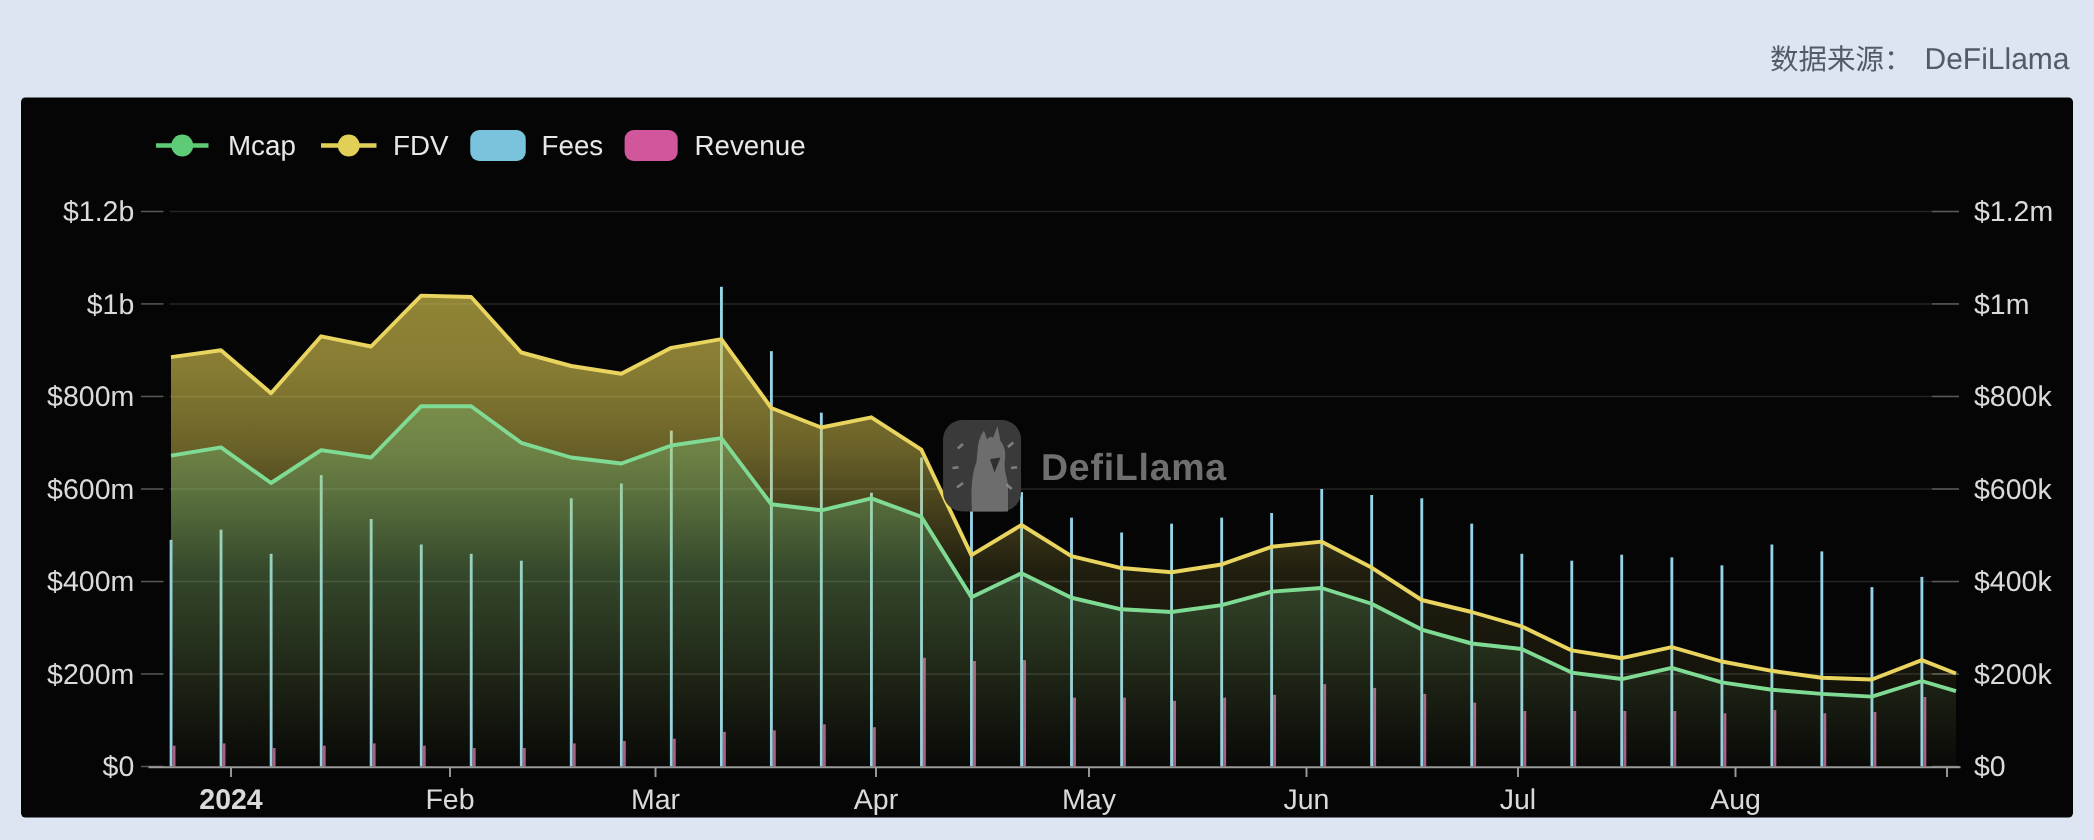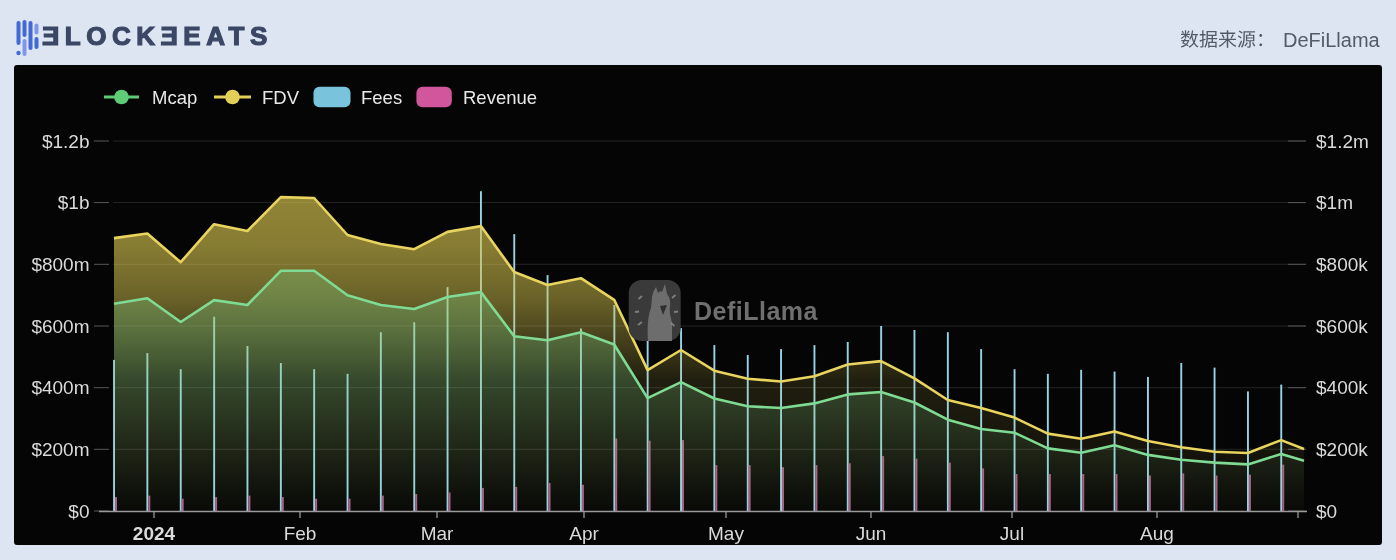--- a/index.html
+++ b/index.html
@@ -6,34 +6,20 @@
 .logo{position:absolute;left:16px;top:20px;display:flex;align-items:flex-start}
 .logotext{font-weight:bold;font-size:26px;letter-spacing:5.5px;-webkit-text-stroke:1.2px #3b4764;color:#3b4764;margin-left:0px;line-height:26px;margin-top:3px}
 .src{position:absolute;left:1283px;top:29px;font-size:20px;color:#525b69}
 .panel{position:absolute;left:14px;top:65px;width:1368px;height:480px;background:#050505;border-radius:3px}
 .axl{font-size:19px;fill:#dadada;font-family:"Liberation Sans",sans-serif}
 .leg{font-size:18.5px;fill:#e8e8e8;font-family:"Liberation Sans",sans-serif}
 .wm{font-size:25px;fill:#6f6f6f;font-weight:bold;font-family:"Liberation Sans",sans-serif;letter-spacing:0.5px}
 </style></head>
 <body>
 <div class="hdr">
-<div class="logo">
-      <svg width="26" height="36" viewBox="0 0 26 36">
-<g fill="#4468d4">
-<rect x="0.5" y="1" width="4" height="24" rx="2"></rect>
-<circle cx="2.5" cy="33" r="2.2"></circle>
-<rect x="6.5" y="0" width="4" height="17" rx="2"></rect>
-<rect x="6.5" y="19" width="4" height="17" rx="2" fill="#7e97ec"></rect>
-<rect x="12.5" y="1" width="4" height="29" rx="2"></rect>
-<rect x="18.5" y="3.5" width="4" height="11" rx="2" fill="#7e97ec"></rect>
-<rect x="18.5" y="17" width="4" height="12" rx="2"></rect>
-</g>
-</svg>
-      <span class="logotext">ƎLOCKƎEATS</span>
-    </div>
 <svg width="100" height="60" viewBox="0 0 100 60" style="position:absolute;left:1180px;top:0">
 <g transform="translate(0,46.2) scale(0.019,-0.019)" fill="#525b69">
         <path transform="translate(0,0)" d="M443 821C425 782 393 723 368 688L417 664C443 697 477 747 506 793ZM88 793C114 751 141 696 150 661L207 686C198 722 171 776 143 815ZM410 260C387 208 355 164 317 126C279 145 240 164 203 180C217 204 233 231 247 260ZM110 153C159 134 214 109 264 83C200 37 123 5 41 -14C54 -28 70 -54 77 -72C169 -47 254 -8 326 50C359 30 389 11 412 -6L460 43C437 59 408 77 375 95C428 152 470 222 495 309L454 326L442 323H278L300 375L233 387C226 367 216 345 206 323H70V260H175C154 220 131 183 110 153ZM257 841V654H50V592H234C186 527 109 465 39 435C54 421 71 395 80 378C141 411 207 467 257 526V404H327V540C375 505 436 458 461 435L503 489C479 506 391 562 342 592H531V654H327V841ZM629 832C604 656 559 488 481 383C497 373 526 349 538 337C564 374 586 418 606 467C628 369 657 278 694 199C638 104 560 31 451 -22C465 -37 486 -67 493 -83C595 -28 672 41 731 129C781 44 843 -24 921 -71C933 -52 955 -26 972 -12C888 33 822 106 771 198C824 301 858 426 880 576H948V646H663C677 702 689 761 698 821ZM809 576C793 461 769 361 733 276C695 366 667 468 648 576Z"></path>
         <path transform="translate(1000,0)" d="M484 238V-81H550V-40H858V-77H927V238H734V362H958V427H734V537H923V796H395V494C395 335 386 117 282 -37C299 -45 330 -67 344 -79C427 43 455 213 464 362H663V238ZM468 731H851V603H468ZM468 537H663V427H467L468 494ZM550 22V174H858V22ZM167 839V638H42V568H167V349C115 333 67 319 29 309L49 235L167 273V14C167 0 162 -4 150 -4C138 -5 99 -5 56 -4C65 -24 75 -55 77 -73C140 -74 179 -71 203 -59C228 -48 237 -27 237 14V296L352 334L341 403L237 370V568H350V638H237V839Z"></path>
         <path transform="translate(2000,0)" d="M756 629C733 568 690 482 655 428L719 406C754 456 798 535 834 605ZM185 600C224 540 263 459 276 408L347 436C333 487 292 566 252 624ZM460 840V719H104V648H460V396H57V324H409C317 202 169 85 34 26C52 11 76 -18 88 -36C220 30 363 150 460 282V-79H539V285C636 151 780 27 914 -39C927 -20 950 8 968 23C832 83 683 202 591 324H945V396H539V648H903V719H539V840Z"></path>
         <path transform="translate(3000,0)" d="M537 407H843V319H537ZM537 549H843V463H537ZM505 205C475 138 431 68 385 19C402 9 431 -9 445 -20C489 32 539 113 572 186ZM788 188C828 124 876 40 898 -10L967 21C943 69 893 152 853 213ZM87 777C142 742 217 693 254 662L299 722C260 751 185 797 131 829ZM38 507C94 476 169 428 207 400L251 460C212 488 136 531 81 560ZM59 -24 126 -66C174 28 230 152 271 258L211 300C166 186 103 54 59 -24ZM338 791V517C338 352 327 125 214 -36C231 -44 263 -63 276 -76C395 92 411 342 411 517V723H951V791ZM650 709C644 680 632 639 621 607H469V261H649V0C649 -11 645 -15 633 -16C620 -16 576 -16 529 -15C538 -34 547 -61 550 -79C616 -80 660 -80 687 -69C714 -58 721 -39 721 -2V261H913V607H694C707 633 720 663 733 692Z"></path>
         <path transform="translate(4000,0)" d="M250 486C290 486 326 515 326 560C326 606 290 636 250 636C210 636 174 606 174 560C174 515 210 486 250 486ZM250 -4C290 -4 326 26 326 71C326 117 290 146 250 146C210 146 174 117 174 71C174 26 210 -4 250 -4Z"></path>
       </g>
 </svg>
 <span class="src">DeFiLlama</span>

